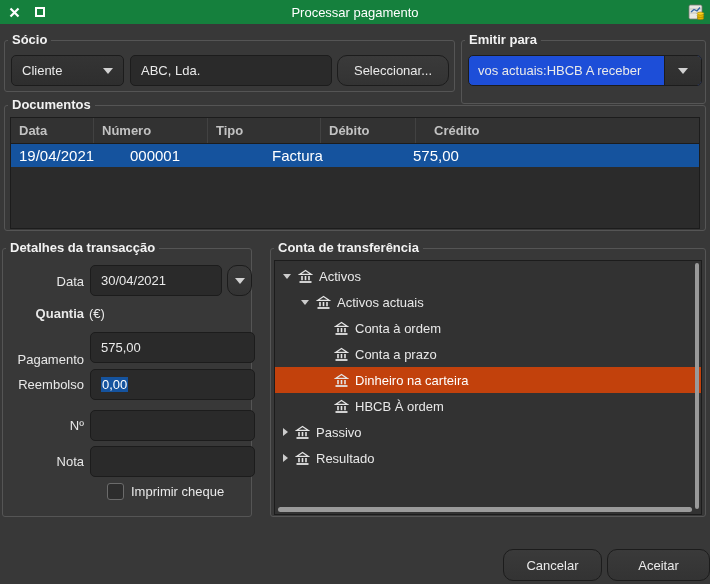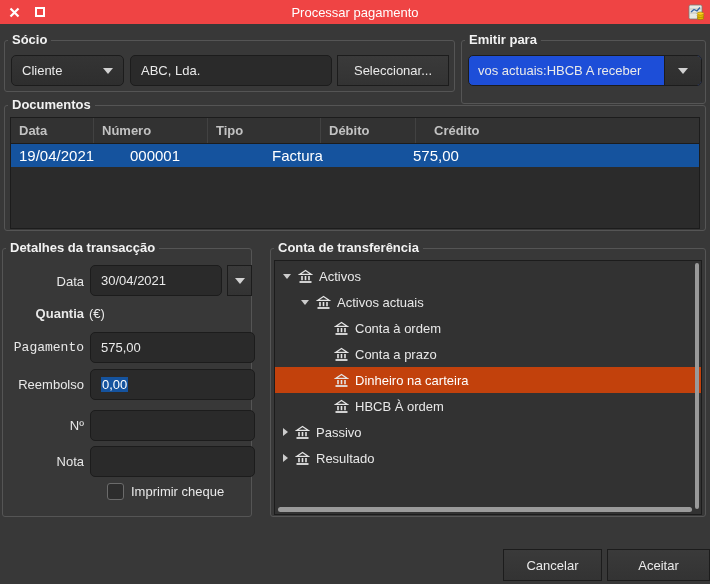--- a/index.html
+++ b/index.html
@@ -2,40 +2,40 @@
 <html><head>
 <meta charset="utf-8">
 <style>
   * { margin:0; padding:0; box-sizing:border-box; }
   html,body { width:710px; height:584px; overflow:hidden; }
   body { font-family:"Liberation Sans", sans-serif; background:#383838; color:#e8e8e8; }
   #app { position:relative; width:710px; height:584px; background:#383838; }
 
   
   .titlebar { position:absolute; left:0; top:0; width:710px; height:24px;
-    background:#ef4444; display:flex; align-items:center; }
+    background:#15803d; display:flex; align-items:center; }
   .titlebar .title { position:absolute; left:0; right:0; text-align:center;
     font-size:13px; color:#ffffff; }
   .tb-btn { position:absolute; top:0; width:24px; height:24px; display:flex;
     align-items:center; justify-content:center; cursor:pointer; }
   .tb-close { left:2px; }
   .tb-max { left:28px; }
   .appicon { position:absolute; right:5px; top:4px; width:17px; height:17px; }
 
   
   .frame { position:absolute; border:1px solid #555555; border-radius:3px; }
   .frame-label { position:absolute; top:-9px; left:3px; background:#383838;
     padding:0 4px; font-weight:bold; font-size:13px; color:#f2f2f2; white-space:nowrap; }
 
   
   .entry { background:#2a2a2a; border:1px solid #1c1c1c; border-radius:5px;
     color:#eaeaea; font-size:13px; display:flex; align-items:center;
     padding:0 10px; overflow:hidden; white-space:nowrap; }
   .btn { background:linear-gradient(#3a3a3a,#333333); border:1px solid #1c1c1c;
-    border-radius:0; color:#eaeaea; font-size:13px; display:flex;
+    border-radius:10px; color:#eaeaea; font-size:13px; display:flex;
     align-items:center; justify-content:center; cursor:pointer; white-space:nowrap; }
   .combo { background:linear-gradient(#343434,#2e2e2e); border:1px solid #1c1c1c;
     border-radius:5px; color:#eaeaea; font-size:13px; display:flex;
     align-items:center; cursor:pointer; overflow:hidden; }
   .arrow-down { width:0; height:0; border-left:5px solid transparent;
     border-right:5px solid transparent; border-top:6px solid #d2d2d2; }
   .exp { width:0; height:0; display:inline-block; flex:none; }
   .exp-down { border-left:4px solid transparent; border-right:4px solid transparent;
     border-top:5px solid #cccccc; }
   .exp-right { border-top:4px solid transparent; border-bottom:4px solid transparent;
@@ -171,21 +171,21 @@
   <div class="entry field" style="left:90px; top:265px; width:132px;">
     <span>30/04/2021</span>
   </div>
   <div class="btn field" style="left:227px; top:265px; width:25px;">
     <span class="arrow-down"></span>
   </div>
 
   <div class="dt-label" style="top:303px; height:20px; font-weight:bold;">Quantia</div>
   <div style="position:absolute; left:89px; top:303px; height:20px; display:flex; align-items:center; font-size:13px;">(€)</div>
 
-  <div class="dt-label" style="top:332px; height:31px;font-family:Liberation Mono, monospace;">Pagamento</div>
+  <div class="dt-label" style="top:344px; height:31px;">Pagamento</div>
   <div class="entry field" style="left:90px; top:332px; width:165px;">
     <span>575,00</span>
   </div>
 
   <div class="dt-label" style="top:369px; height:31px;">Reembolso</div>
   <div class="entry field" style="left:90px; top:369px; width:165px;">
     <span class="sel-text">0,00</span>
   </div>
 
   <div class="dt-label" style="top:410px; height:31px;">Nº</div>

